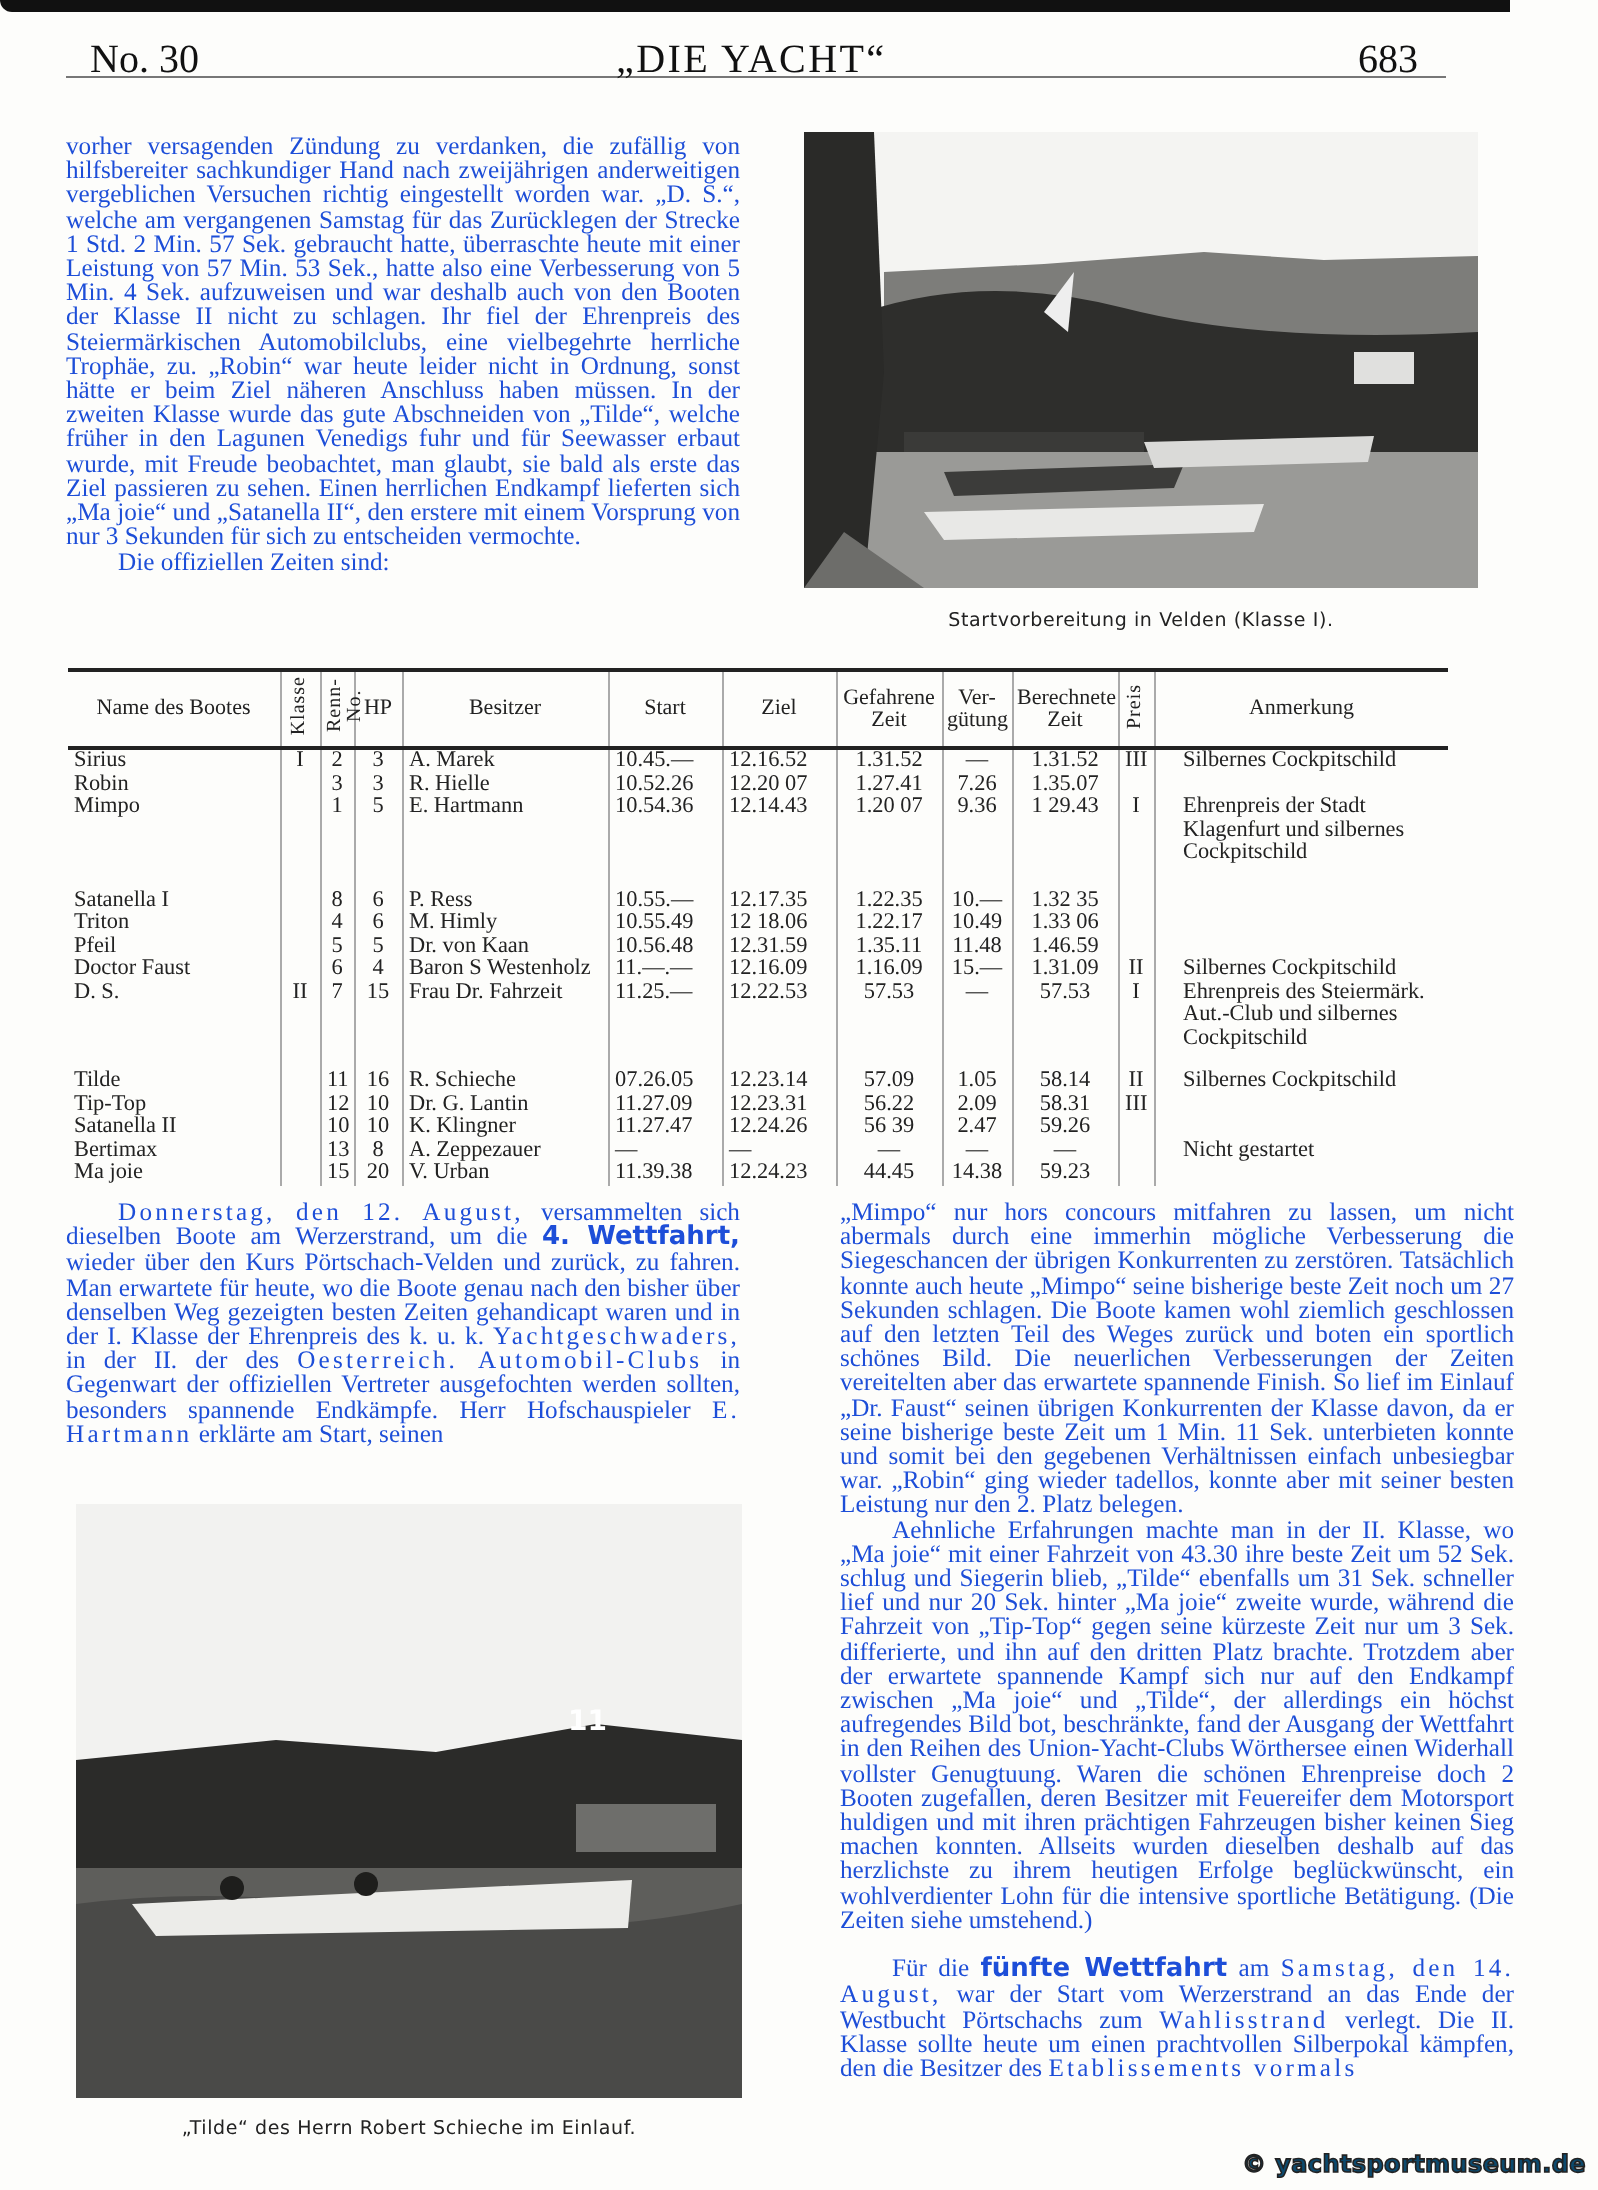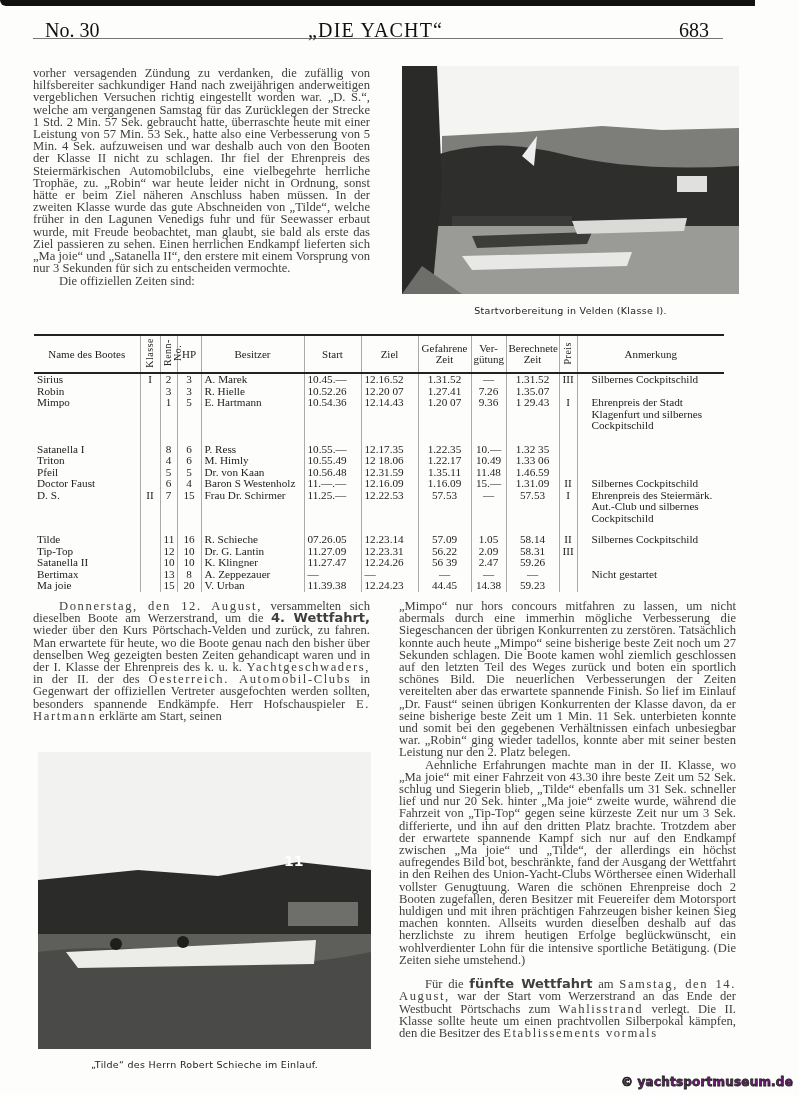--- a/index.html
+++ b/index.html
@@ -8,21 +8,21 @@
     background:#fdfdfb; color:#1c1c1c;
     font-family:"DejaVu Serif","Liberation Serif",serif;
   }
   .topband { position:absolute; left:0; top:0; width:755px; height:6px; background:#111; border-radius:0 0 0 30px; }
   .runhead { position:absolute; left:33px; top:16px; width:690px; height:22px; border-bottom:1.5px solid #777; }
   .runhead span { position:absolute; top:3px; font-family:"Liberation Serif",serif; font-size:20px; color:#111; }
   .rh-no { left:12px; }
   .rh-title { left:275px; letter-spacing:1.2px; }
   .rh-page { right:14px; }
 
-  .col { position:absolute; font-family:"Liberation Serif","DejaVu Serif",serif; font-size:12.6px; line-height:12.2px; text-align:justify; color:#404040; }
+  .col { position:absolute; font-family:"Liberation Serif","DejaVu Serif",serif; font-size:12.6px; line-height:12.2px; text-align:justify; color:#1d4ed8; }
   .col p { margin:0; }
   .indent { text-indent:26px; }
   .spaced { letter-spacing:1.6px; }
   .bold { font-weight:bold; font-family:"DejaVu Sans","Liberation Sans",sans-serif; font-size:13px; }
 
   .photo { position:absolute; background:#8a8a86; overflow:hidden; }
   .caption { position:absolute; font-family:"DejaVu Sans","Liberation Sans",sans-serif; font-weight:normal; font-size:9.5px; color:#222; text-align:center; letter-spacing:0.3px; }
 
   
   .tbl { position:absolute; left:34px; top:334px; width:690px; border-top:2.5px solid #222; font-family:"Liberation Serif",serif; font-size:11.2px; color:#222; }
@@ -213,21 +213,21 @@
           <td class="c">15.—</td>
           <td class="c">1.31.09</td>
           <td class="c">II</td>
           <td class="note">Silbernes Cockpitschild</td>
         </tr>
         <tr>
           <td>D. S.</td>
           <td class="c">II</td>
           <td class="c">7</td>
           <td class="c">15</td>
-          <td>Frau Dr. Schirmer</td>
+          <td>Frau Dr. Fahrzeit</td>
           <td>11.25.—</td>
           <td>12.22.53</td>
           <td class="c">57.53</td>
           <td class="c">—</td>
           <td class="c">57.53</td>
           <td class="c">I</td>
           <td class="note">Ehrenpreis des Steiermärk. Aut.-Club und silbernes Cockpitschild</td>
         </tr>
         <tr class="gap2">
           <td></td>
@@ -329,19 +329,19 @@
     <path d="M0 200 Q80 190 160 205 T333 200 L333 297 L0 297 Z" fill="#4a4a48"></path>
     <path d="M28 200 L278 188 L276 212 L40 216 Z" fill="#ecece9"></path>
     <circle cx="78" cy="192" r="6" fill="#1e1e1c"></circle>
     <circle cx="145" cy="190" r="6" fill="#1e1e1c"></circle>
     <rect x="250" y="150" width="70" height="24" fill="#6e6e6b"></rect>
   </svg>
   <div style="position:absolute; left:246px; top:101px; font-family:'DejaVu Sans',sans-serif; font-weight:bold; font-size:14px; color:#fff;">11</div>
 </div>
 <div class="caption" style="left:38px; top:1059px; width:333px;">„Tilde“ des Herrn Robert Schieche im Einlauf.</div>
 
-<div class="col" style="left:399px; top:600px; width:337px;">
+<div class="col" style="left:420px; top:600px; width:337px;">
   <p>„Mimpo“ nur hors concours mitfahren zu lassen, um nicht abermals durch eine immerhin mögliche Verbesserung die Siegeschancen der übrigen Konkurrenten zu zerstören. Tatsächlich konnte auch heute „Mimpo“ seine bisherige beste Zeit noch um 27 Sekunden schlagen. Die Boote kamen wohl ziemlich geschlossen auf den letzten Teil des Weges zurück und boten ein sportlich schönes Bild. Die neuerlichen Verbesserungen der Zeiten vereitelten aber das erwartete spannende Finish. So lief im Einlauf „Dr. Faust“ seinen übrigen Konkurrenten der Klasse davon, da er seine bisherige beste Zeit um 1 Min. 11 Sek. unterbieten konnte und somit bei den gegebenen Verhältnissen einfach unbesiegbar war. „Robin“ ging wieder tadellos, konnte aber mit seiner besten Leistung nur den 2. Platz belegen.</p>
   <p class="indent">Aehnliche Erfahrungen machte man in der II. Klasse, wo „Ma joie“ mit einer Fahrzeit von 43.30 ihre beste Zeit um 52 Sek. schlug und Siegerin blieb, „Tilde“ ebenfalls um 31 Sek. schneller lief und nur 20 Sek. hinter „Ma joie“ zweite wurde, während die Fahrzeit von „Tip-Top“ gegen seine kürzeste Zeit nur um 3 Sek. differierte, und ihn auf den dritten Platz brachte. Trotzdem aber der erwartete spannende Kampf sich nur auf den Endkampf zwischen „Ma joie“ und „Tilde“, der allerdings ein höchst aufregendes Bild bot, beschränkte, fand der Ausgang der Wettfahrt in den Reihen des Union-Yacht-Clubs Wörthersee einen Widerhall vollster Genugtuung. Waren die schönen Ehrenpreise doch 2 Booten zugefallen, deren Besitzer mit Feuereifer dem Motorsport huldigen und mit ihren prächtigen Fahrzeugen bisher keinen Sieg machen konnten. Allseits wurden dieselben deshalb auf das herzlichste zu ihrem heutigen Erfolge beglückwünscht, ein wohlverdienter Lohn für die intensive sportliche Betätigung. (Die Zeiten siehe umstehend.)</p>
   <p class="indent" style="margin-top:12px;"><span>Für die </span><span class="bold">fünfte Wettfahrt</span><span> am </span><span class="spaced">Samstag, den 14. August,</span><span> war der Start vom Werzerstrand an das Ende der Westbucht Pörtschachs zum </span><span class="spaced">Wahlisstrand</span><span> verlegt. Die II. Klasse sollte heute um einen prachtvollen Silberpokal kämpfen, den die Besitzer des </span><span class="spaced">Etablissements vormals</span></p>
 </div>
 
-<div style="position:absolute; right:6px; bottom:6px; font-family:'DejaVu Sans',sans-serif; font-weight:bold; font-size:12px; color:#701a75; -webkit-text-stroke:0.8px #222; letter-spacing:0.2px;">© yachtsportmuseum.de</div>
+<div style="position:absolute; right:6px; bottom:6px; font-family:'DejaVu Sans',sans-serif; font-weight:bold; font-size:12px; color:#0c4a6e; -webkit-text-stroke:0.8px #222; letter-spacing:0.2px;">© yachtsportmuseum.de</div>
 
 </body></html>

